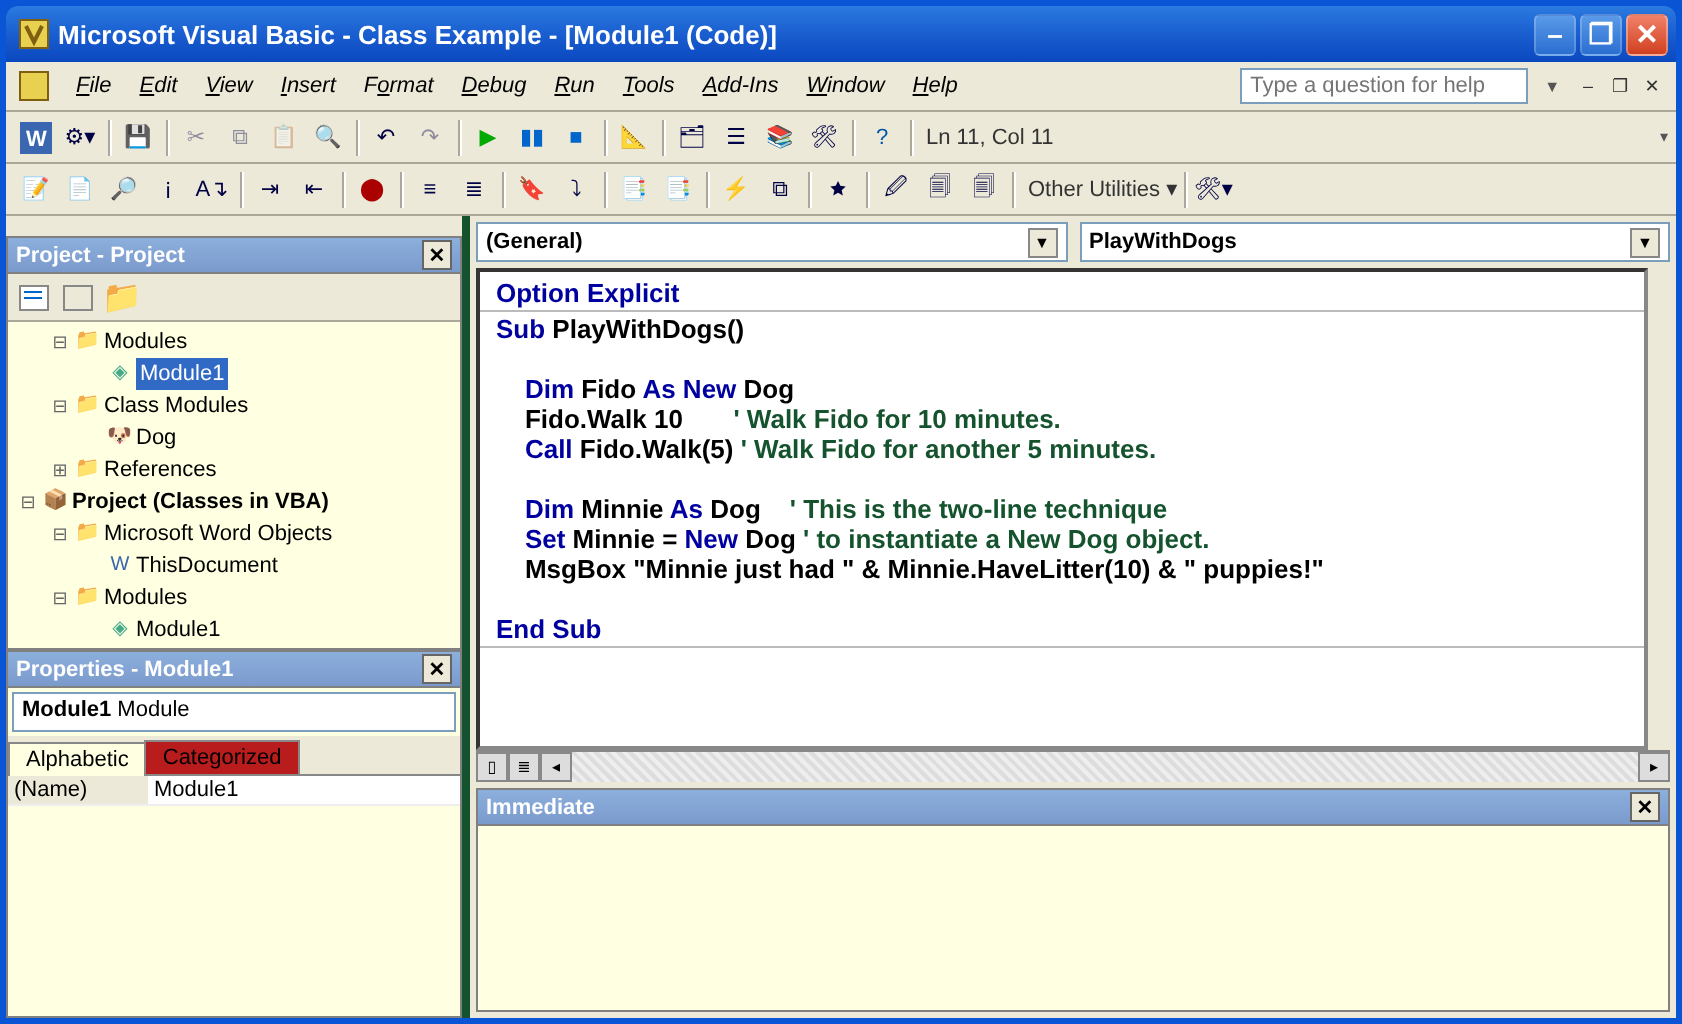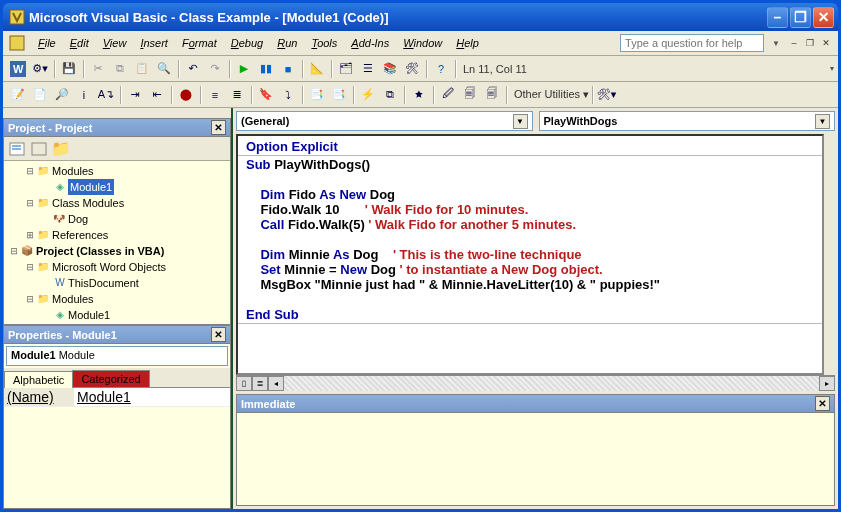--- a/index.html
+++ b/index.html
@@ -42,33 +42,33 @@
 .tree .tw { width:12px; color:#666; font-size:9px; display:inline-block; text-align:center; }
 .tree .ico { width:16px; height:14px; display:inline-flex; align-items:center; justify-content:center; font-size:10px; }
 .folder-ico { color:#c9a227; }
 .mod-ico { color:#4a8; }
 
 .props { flex: 0 0 auto; }
 .prop-combo { height:20px; border:1px solid #7b9ebd; background:#fff; font-size:11px; padding:2px 4px; margin:2px; }
 .prop-tabs { display:flex; font-size:11px; background:#ece9d8; padding-top:2px; border-bottom:1px solid #888; }
 .prop-tab { padding: 2px 8px; border:1px solid #888; border-bottom:none; background:#b91c1c; margin-right:-1px; }
 .prop-tab.active { background:#ffffe1; position:relative; top:1px; }
-.prop-grid { height: 120px; background:#ffffe1; overflow-y:scroll; font-size:14px;text-decoration:underline; }
+.prop-grid { height: 120px; background:#ffffe1; overflow-y:scroll; font-size:11px; }
 .prop-row { display:flex; border-bottom:1px solid #eee; }
 .prop-name { width: 70px; padding: 1px 3px; background:#ece9d8; }
 .prop-val { flex:1; padding: 1px 3px; background:#fff; }
 
-.right-col { flex:1; display:flex; flex-direction:column; border-left: 2px solid #14532d; }
+.right-col { flex:1; display:flex; flex-direction:column; border-left: 4px solid #14532d; }
 .code-header { display:flex; padding: 3px; background:#ece9d8; gap: 6px; }
 .code-combo { flex:1; border:1px solid #7b9ebd; background:#fff; font-size:11px; height:20px; display:flex; align-items:center; padding: 0 4px; font-weight:bold; }
 .code-combo .arrow { margin-left:auto; border: 1px solid #888; width:15px; height:15px; background:#ece9d8; display:flex; align-items:center; justify-content:center; font-size:8px; }
 .code-wrap { flex:1; background:#fff; border:2px inset #888; margin:0 14px 0 3px; position:relative; overflow-y:scroll; overflow-x:hidden; }
 .code-pane { font-family: 'Courier New', monospace; font-size:13px; font-weight:bold; padding: 3px 8px; line-height: 15px; white-space: pre; }
 .kw { color: #0000a0; }
-.cm { color: #b91c1c; }
+.cm { color: #14532d; }
 .hr-line { border-top:1px solid #bbb; margin: 1px -8px; }
 .code-hscroll { height:16px; background:#ece9d8; border-top:1px solid #888; margin: 0 3px; display:flex; }
 .code-hscroll .sq { width:16px; height:15px; border:1px solid #888; background:#ddd; display:inline-flex; align-items:center; justify-content:center; font-size:8px; }
 .code-hscroll .track { flex:1; background: repeating-linear-gradient(45deg,#eee,#eee 2px,#ddd 2px,#ddd 4px); }
 
 .immediate { margin:3px; border:1px solid #808080; display:flex; flex-direction:column; }
 .imm-body { height: 92px; background:#ffffe1; overflow:scroll; }
 
 ::-webkit-scrollbar { width:16px; height:16px; }
 ::-webkit-scrollbar-track { background:#f0ecdf; }

